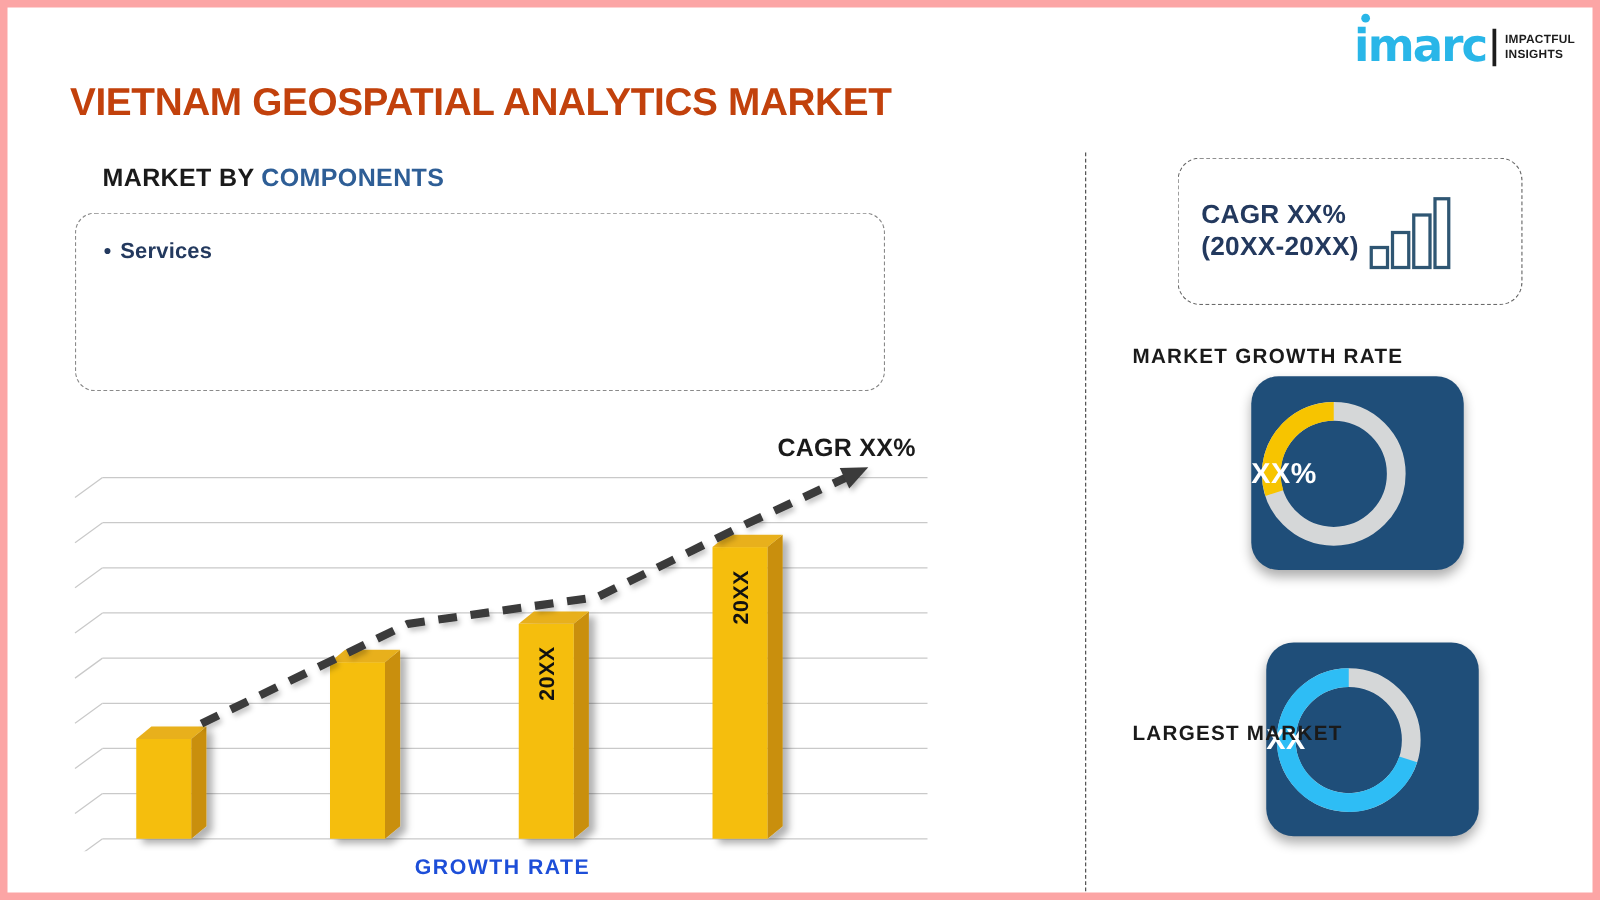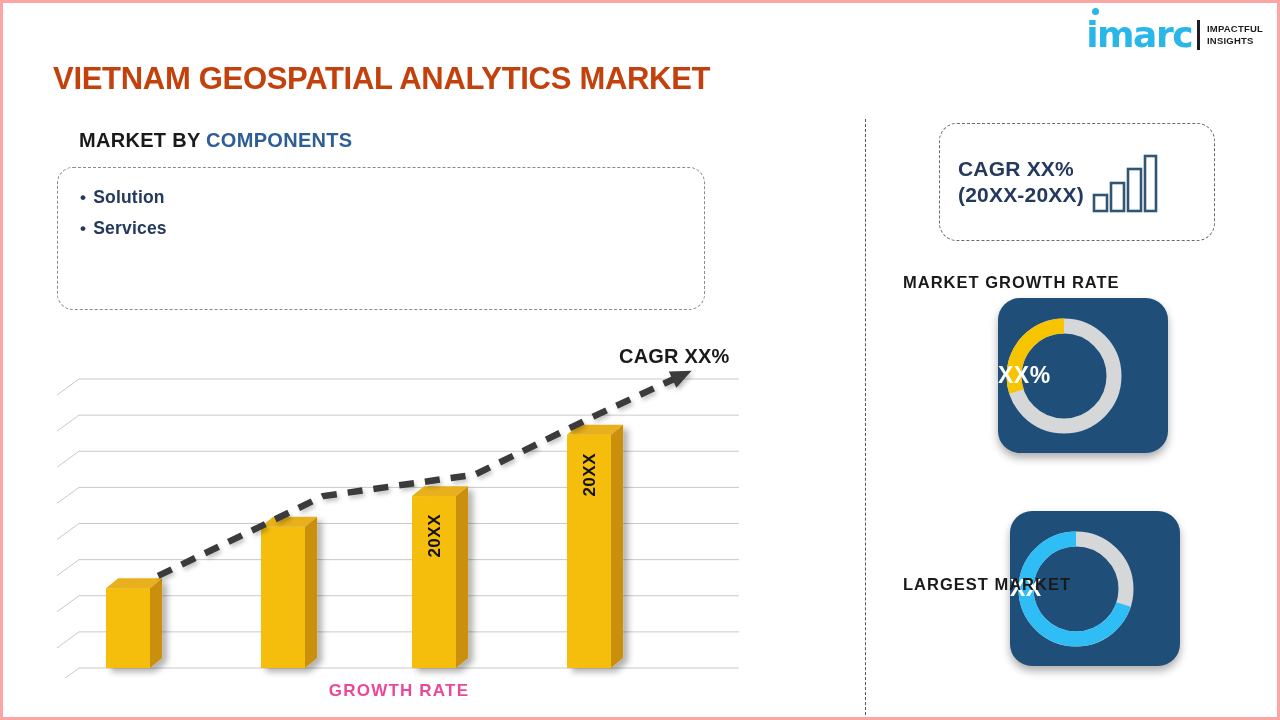--- a/index.html
+++ b/index.html
@@ -11,21 +11,21 @@
     font-family: "Liberation Sans", sans-serif;
     overflow: hidden;
     position: relative;
   }
   #slide {
     position: absolute;
     left: 0; top: 0;
     width: 1280px; height: 720px;
     background: #ffffff;
     box-sizing: border-box;
-    border: 3px solid #fca5a5;
+    border: 6px solid #fca5a5;
     overflow: hidden;
   }
 
   
   #logo {
     position: absolute; right: 14px; top: 12px;
     display: flex; align-items: center; height: 40px;
   }
   #logo .imarc-word {
     font-family: "DejaVu Sans", sans-serif;
@@ -79,21 +79,21 @@
 
   
   #chart-area {
     position: absolute; left: 46px; top: 330px;
     width: 720px; height: 360px;
   }
   #chart-svg { position: absolute; left: 0; top: 0; }
   #chart-xlabel {
     position: absolute; left: 0; top: 348px; width: 700px;
     text-align: center;
-    font-size: 17px; font-weight: 700; color: #ec4899;
+    font-size: 17px; font-weight: 700; color: #1d4ed8;
     letter-spacing: 1.2px;
   }
   #cagr-callout {
     position: absolute; left: 570px; top: 12px;
     font-size: 20px; font-weight: 700; color: #1a1a1a;
     letter-spacing: .2px; white-space: nowrap;
   }
   .bar-label {
     position: absolute;
     font-size: 17px; font-weight: 700; color: #111;
@@ -160,21 +160,20 @@
     </div>
   </div>
 
   <div id="page-title">VIETNAM GEOSPATIAL ANALYTICS MARKET</div>
 
   <div id="breakup-heading">
     <span>MARKET BY </span><span class="accent">COMPONENTS</span>
   </div>
 
   <div id="components-box">
-    <div class="comp-item">Solution</div>
     <div class="comp-item">Services</div>
   </div>
 
   <div id="chart-area">
     <svg id="chart-svg" width="720" height="345">
       <defs>
         <filter id="barshadow" x="-60%" y="-60%" width="240%" height="240%">
           <feDropShadow dx="5" dy="4" stdDeviation="3" flood-color="#000" flood-opacity="0.30"></feDropShadow>
         </filter>
         <filter id="lineshadow" x="-30%" y="-30%" width="180%" height="180%">

